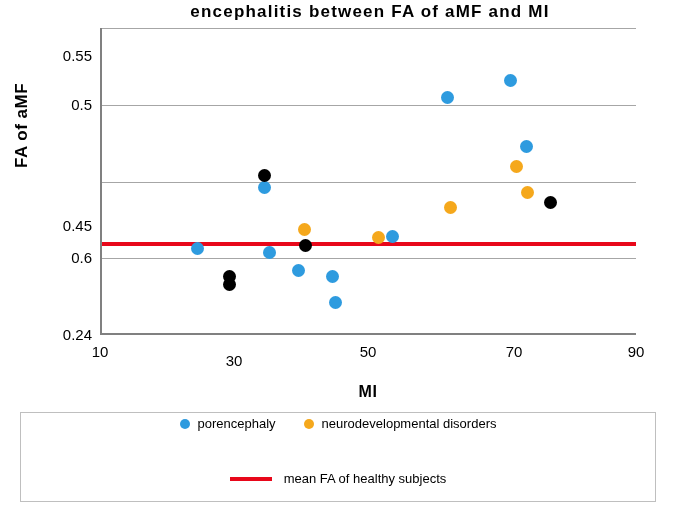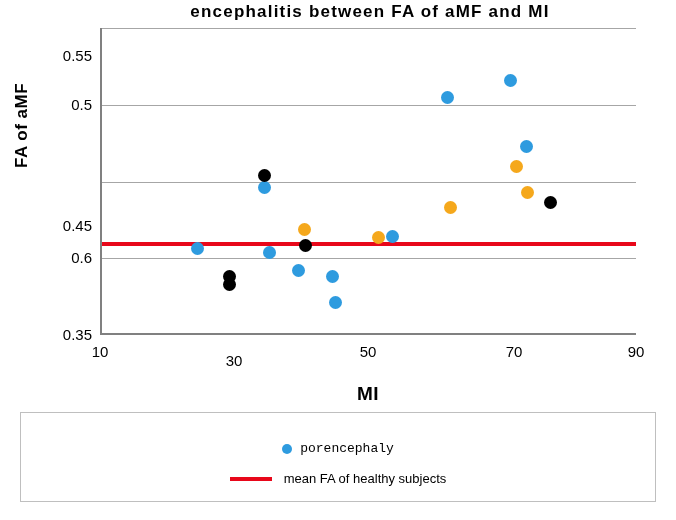--- a/index.html
+++ b/index.html
@@ -80,21 +80,21 @@
     color: #000000;
     white-space: nowrap;
     letter-spacing: 0.5px;
   }
   #x-axis-title {
     position: absolute;
     left: 100px;
     top: 383px;
     width: 536px;
     text-align: center;
-    font-size: 19px;
+    font-size: 16px;
     font-weight: bold;
     color: #000000;
     letter-spacing: 0.5px;
   }
 
   
   .point {
     position: absolute;
     width: 13px;
     height: 13px;
@@ -117,26 +117,25 @@
     top: 412px;
     width: 636px;
     height: 90px;
     border: 1px solid #bfbfbf;
     background: #ffffff;
     box-sizing: border-box;
   }
   #legend-row-1 {
     position: absolute;
     left: 0;
-    top: 28px;
+    top: 3px;
     width: 100%;
     display: flex;
     justify-content: center;
     align-items: center;
-    font-family: Liberation Mono, monospace;
   }
   #legend-row-2 {
     position: absolute;
     left: 0;
     top: 58px;
     width: 100%;
     display: flex;
     justify-content: center;
     align-items: center;
     text-align: center;
@@ -200,41 +199,45 @@
       <div class="point" title="Rasmussen's encephalitis" style="left: 162.14px; top: 147.36px; background: rgb(0, 0, 0);"></div>
       <div class="point" title="Rasmussen's encephalitis" style="left: 203.01px; top: 217.202px; background: rgb(0, 0, 0);"></div>
       <div class="point" title="Rasmussen's encephalitis" style="left: 448.9px; top: 174.99px; background: rgb(0, 0, 0);"></div>
     </div>
 
   <div id="y-tick-labels">
       <div class="y-label-text" style="left: 36px; top: 19px; margin-top: 28px;">0.55</div>
       <div class="y-label-text" style="left: 36px; top: 95.75px;">0.5</div>
       <div class="y-label-text" style="left: 36px; top: 172.5px; margin-top: 44px;">0.45</div>
       <div class="y-label-text" style="left: 36px; top: 249.25px;">0.6</div>
-      <div class="y-label-text" style="left: 36px; top: 326px;">0.35</div>
+      <div class="y-label-text" style="left: 36px; top: 326px;">0.24</div>
     </div>
   <div id="x-tick-labels">
       <div class="x-label-text" style="left: 70px; top: 343px;">10</div>
       <div class="x-label-text" style="left: 204px; top: 352px;">30</div>
       <div class="x-label-text" style="left: 338px; top: 343px;">50</div>
       <div class="x-label-text" style="left: 484px; top: 343px; text-align: center;">70</div>
       <div class="x-label-text" style="left: 606px; top: 343px;">90</div>
     </div>
 
   <div id="y-axis-title-wrap" style="position:absolute;left:56px;top:28px;">
     <div id="y-axis-title">FA of aMF</div>
   </div>
 
   <div id="x-axis-title">MI</div>
 
   <div id="legend-box">
     <div id="legend-row-1">
         <div class="legend-item">
           <span class="legend-dot" style="background: rgb(46, 155, 223);"></span>
           <span class="legend-text">porencephaly</span>
+        </div>
+        <div class="legend-item">
+          <span class="legend-dot" style="background: rgb(245, 168, 28);"></span>
+          <span class="legend-text">neurodevelopmental disorders</span>
         </div>
       </div>
     <div id="legend-row-2">
         <div class="legend-item">
           <span class="legend-line" style="background: rgb(232, 7, 26);"></span>
           <span class="legend-text">mean FA of healthy subjects</span>
         </div>
       </div>
   </div>
 

